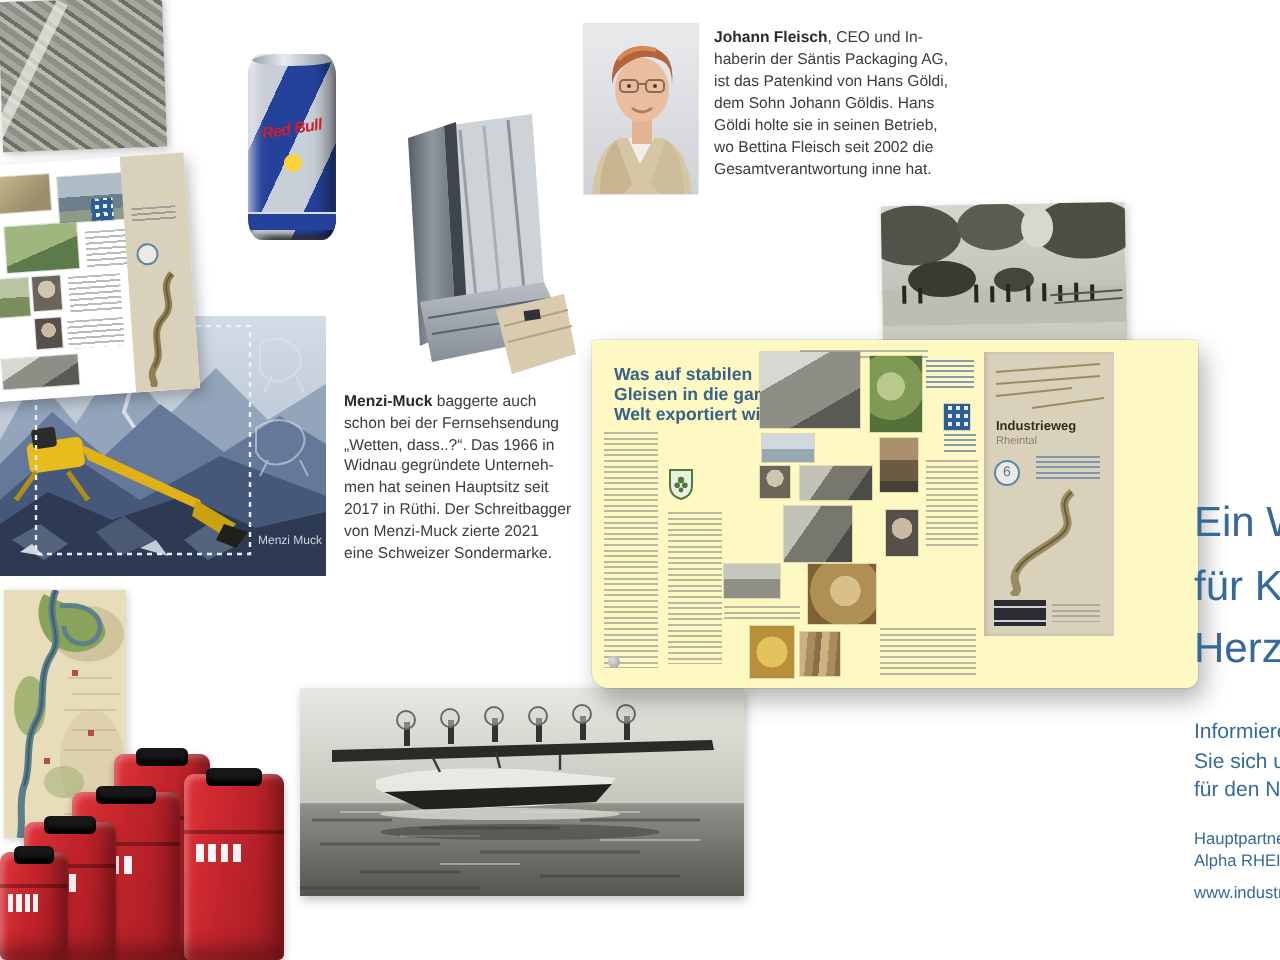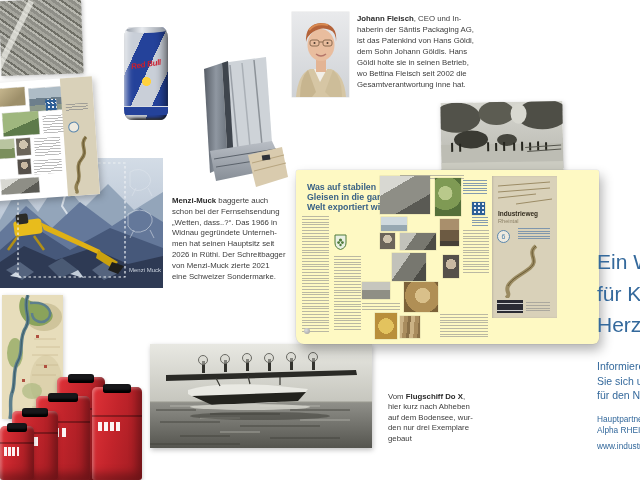--- a/index.html
+++ b/index.html
@@ -407,29 +407,24 @@
 dem Sohn Johann Göldis. Hans
 Göldi holte sie in seinen Betrieb,
 wo Bettina Fleisch seit 2002 die
 Gesamtverantwortung inne hat.</span></p>
 
   <p class="abs body-text" style="left:172px;top:196px;width:132px;line-height:10.8px;"><b>Menzi-Muck</b><span> baggerte auch
 schon bei der Fernsehsendung
 „Wetten, dass..?“. Das 1966 in
 Widnau gegründete Unterneh-
 men hat seinen Hauptsitz seit
-2026 in Rüthi. Der Schreitbagger
+2017 in Rüthi. Der Schreitbagger
 von Menzi-Muck zierte 2021
 eine Schweizer Sondermarke.</span></p>
 
-  <p class="abs body-text" style="left:388px;top:392px;width:110px;line-height:10.4px;"><span>Vom </span><b>Flugschiff Do X</b><span>,
-hier kurz nach Abheben
-auf dem Bodensee, wur-
-den nur drei Exemplare
-gebaut</span></p>
 
   <h1 class="abs rc-head">Ein W
 für K
 Herz</h1>
   <p class="abs rc-info">Informiere
 Sie sich u
 für den N</p>
   <p class="abs rc-small">Hauptpartner
 Alpha RHEIN</p>
   <p class="abs rc-url">www.industri</p>

